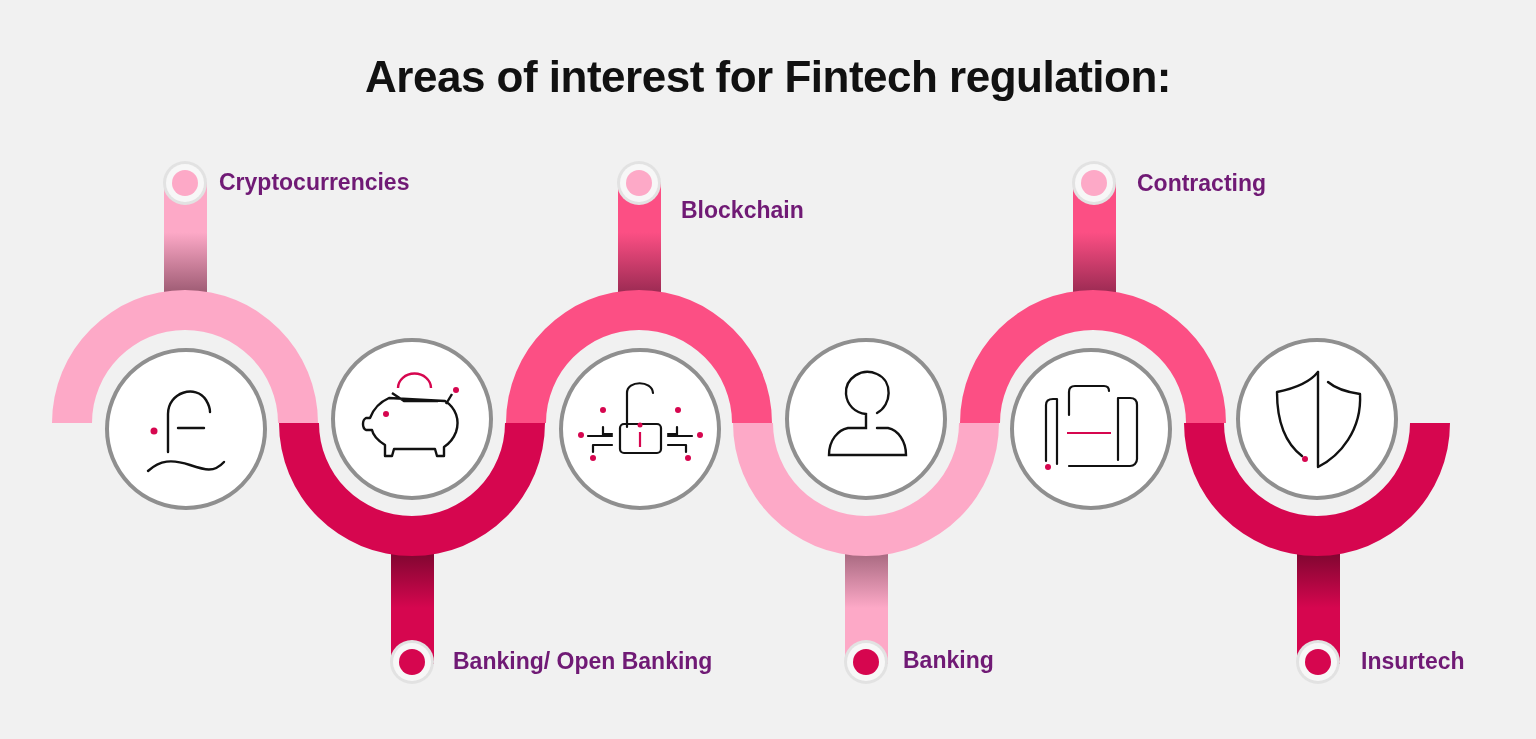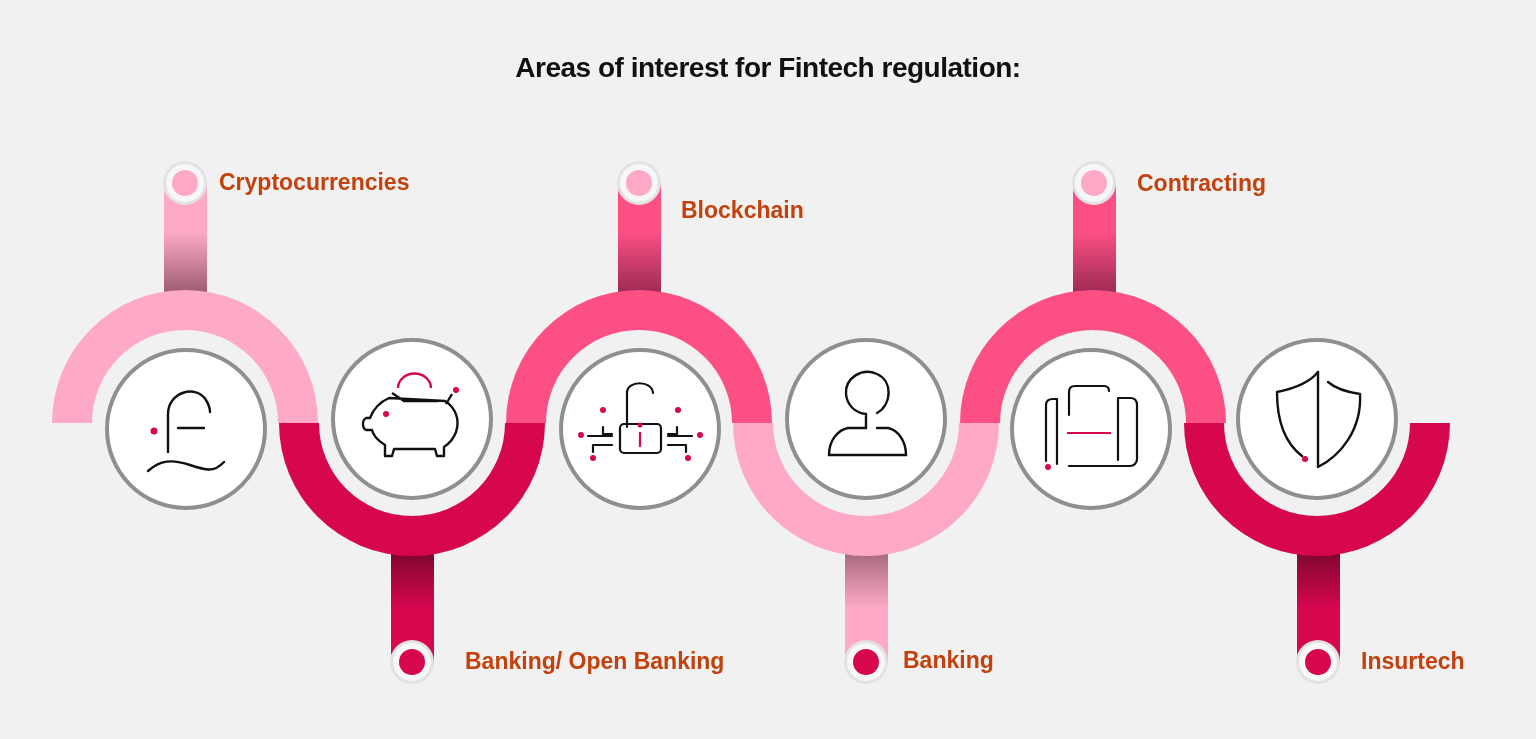--- a/index.html
+++ b/index.html
@@ -1,19 +1,19 @@
 <!DOCTYPE html>
 <html><head>
 <meta charset="utf-8">
 <style>
   html,body{margin:0;padding:0;}
   body{width:1536px;height:739px;background:#f1f1f1;position:relative;overflow:hidden;font-family:"Liberation Sans",sans-serif;}
-  .title{position:absolute;left:0;top:52px;width:1536px;text-align:center;font-size:28px;font-weight:700;color:#111;letter-spacing:-0.5px;}
+  .title{position:absolute;left:0;top:52px;width:1536px;text-align:center;font-size:44px;font-weight:700;color:#111;letter-spacing:-0.5px;}
   svg.diagram{position:absolute;left:0;top:0;}
-  .label{position:absolute;font-size:23px;font-weight:700;color:#c2410c;white-space:nowrap;}
+  .label{position:absolute;font-size:23px;font-weight:700;color:#701a75;white-space:nowrap;}
 </style>
 </head>
 <body>
 
 <div class="title">Areas of interest for Fintech regulation:</div>
 
 <svg class="diagram" width="1536" height="739" viewBox="0 0 1536 739">
   <defs>
     <linearGradient id="gLight" x1="0" y1="0" x2="0" y2="1">
       <stop offset="0" stop-color="#fda9c7"></stop>
@@ -168,17 +168,17 @@
     <circle cx="1317" cy="419" r="79" fill="#fff" stroke="#8f8f8f" stroke-width="4"></circle>
     <g fill="none" stroke="#111" stroke-width="2.4" stroke-linecap="round" stroke-linejoin="round">
       <path d="M1318,372 C1310,382 1297,388 1277,392 C1277,420 1285,443 1302,456"></path>
       <path d="M1318,372 L1318,467 C1340,456 1362,430 1360,394 C1346,392 1335,388 1328,382"></path>
     </g>
     <circle cx="1305" cy="459" r="3" fill="#d6064f"></circle>
   </g>
 </svg>
 
 <div class="label" style="left:219px;top:169px;">Cryptocurrencies</div>
-<div class="label" style="left:453px;top:648px;margin-left:12px;">Banking/ Open Banking</div>
+<div class="label" style="left:453px;top:648px;">Banking/ Open Banking</div>
 <div class="label" style="left:681px;top:169px;margin-top:28px;">Blockchain</div>
 <div class="label" style="left:903px;top:647px;">Banking</div>
 <div class="label" style="left:1137px;top:170px;text-align:right;">Contracting</div>
 <div class="label" style="left:1361px;top:648px;">Insurtech</div>
 
 </body></html>

